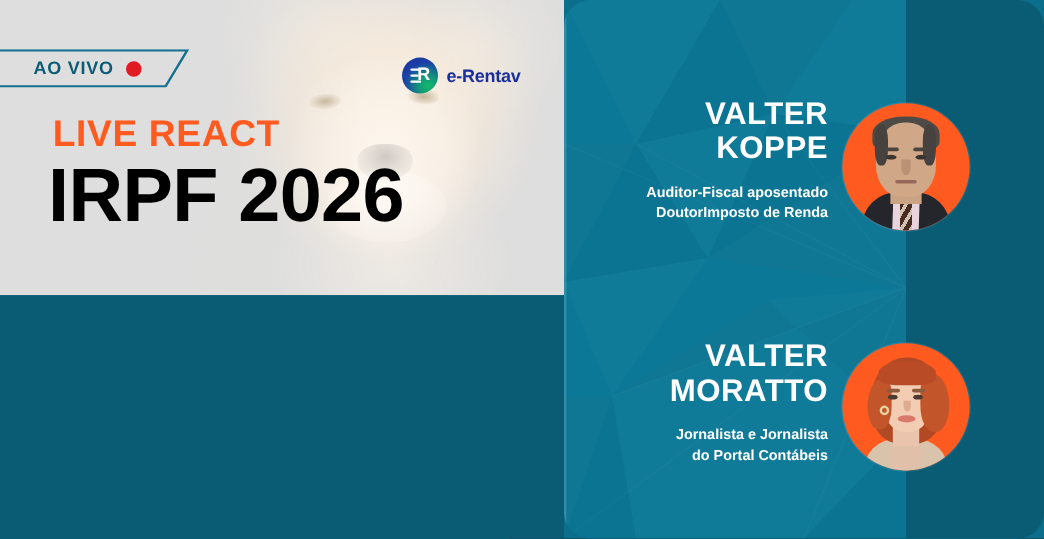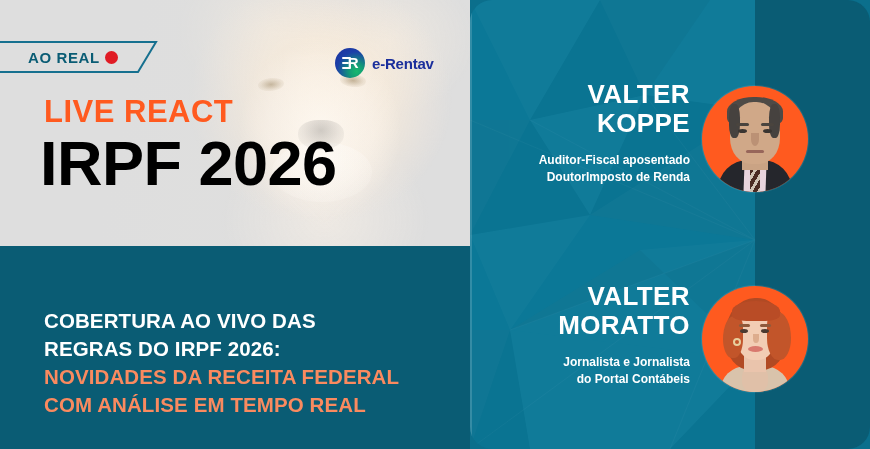--- a/index.html
+++ b/index.html
@@ -323,45 +323,39 @@
       </div>
       <div class="left-top-fade"></div>
     </div>
 
     <div class="left-bottom"></div>
 
     <div class="live-badge">
       <svg width="182" height="32" viewBox="0 0 182 32">
         <path d="M1,1 H168 L150,31 H1 Z" fill="none" stroke="#16708f" stroke-width="2"></path>
       </svg>
-      <div class="live-badge-label">AO REAL</div>
+      <div class="live-badge-label">AO VIVO</div>
       <div class="live-dot"></div>
     </div>
 
     <div class="logo">
       <div class="logo-mark">
         <div class="logo-mark-glyph">
           <span class="bar b1"></span>
           <span class="bar b2"></span>
           <span class="bar b3"></span>
           <span class="r">R</span>
         </div>
       </div>
       <div class="logo-text">e-Rentav</div>
     </div>
 
     <div class="kicker">LIVE REACT</div>
     <div class="title">IRPF 2026</div>
 
-    <div class="subhead">
-      <span class="ln-white">COBERTURA AO VIVO DAS</span>
-      <span class="ln-white">REGRAS DO IRPF 2026:</span>
-      <span class="ln-orange">NOVIDADES DA RECEITA FEDERAL</span>
-      <span class="ln-orange">COM ANÁLISE EM TEMPO REAL</span>
-    </div>
   </div>
 
   <div class="right-col">
     <div class="right-dark-band"></div>
 
     <svg class="poly-texture" viewBox="0 0 400 449" preserveAspectRatio="none">
       <g fill="#ffffff" opacity="0.045">
         <polygon points="0,0 130,0 60,120"></polygon>
         <polygon points="130,0 240,0 175,95"></polygon>
         <polygon points="0,120 60,120 0,235"></polygon>

